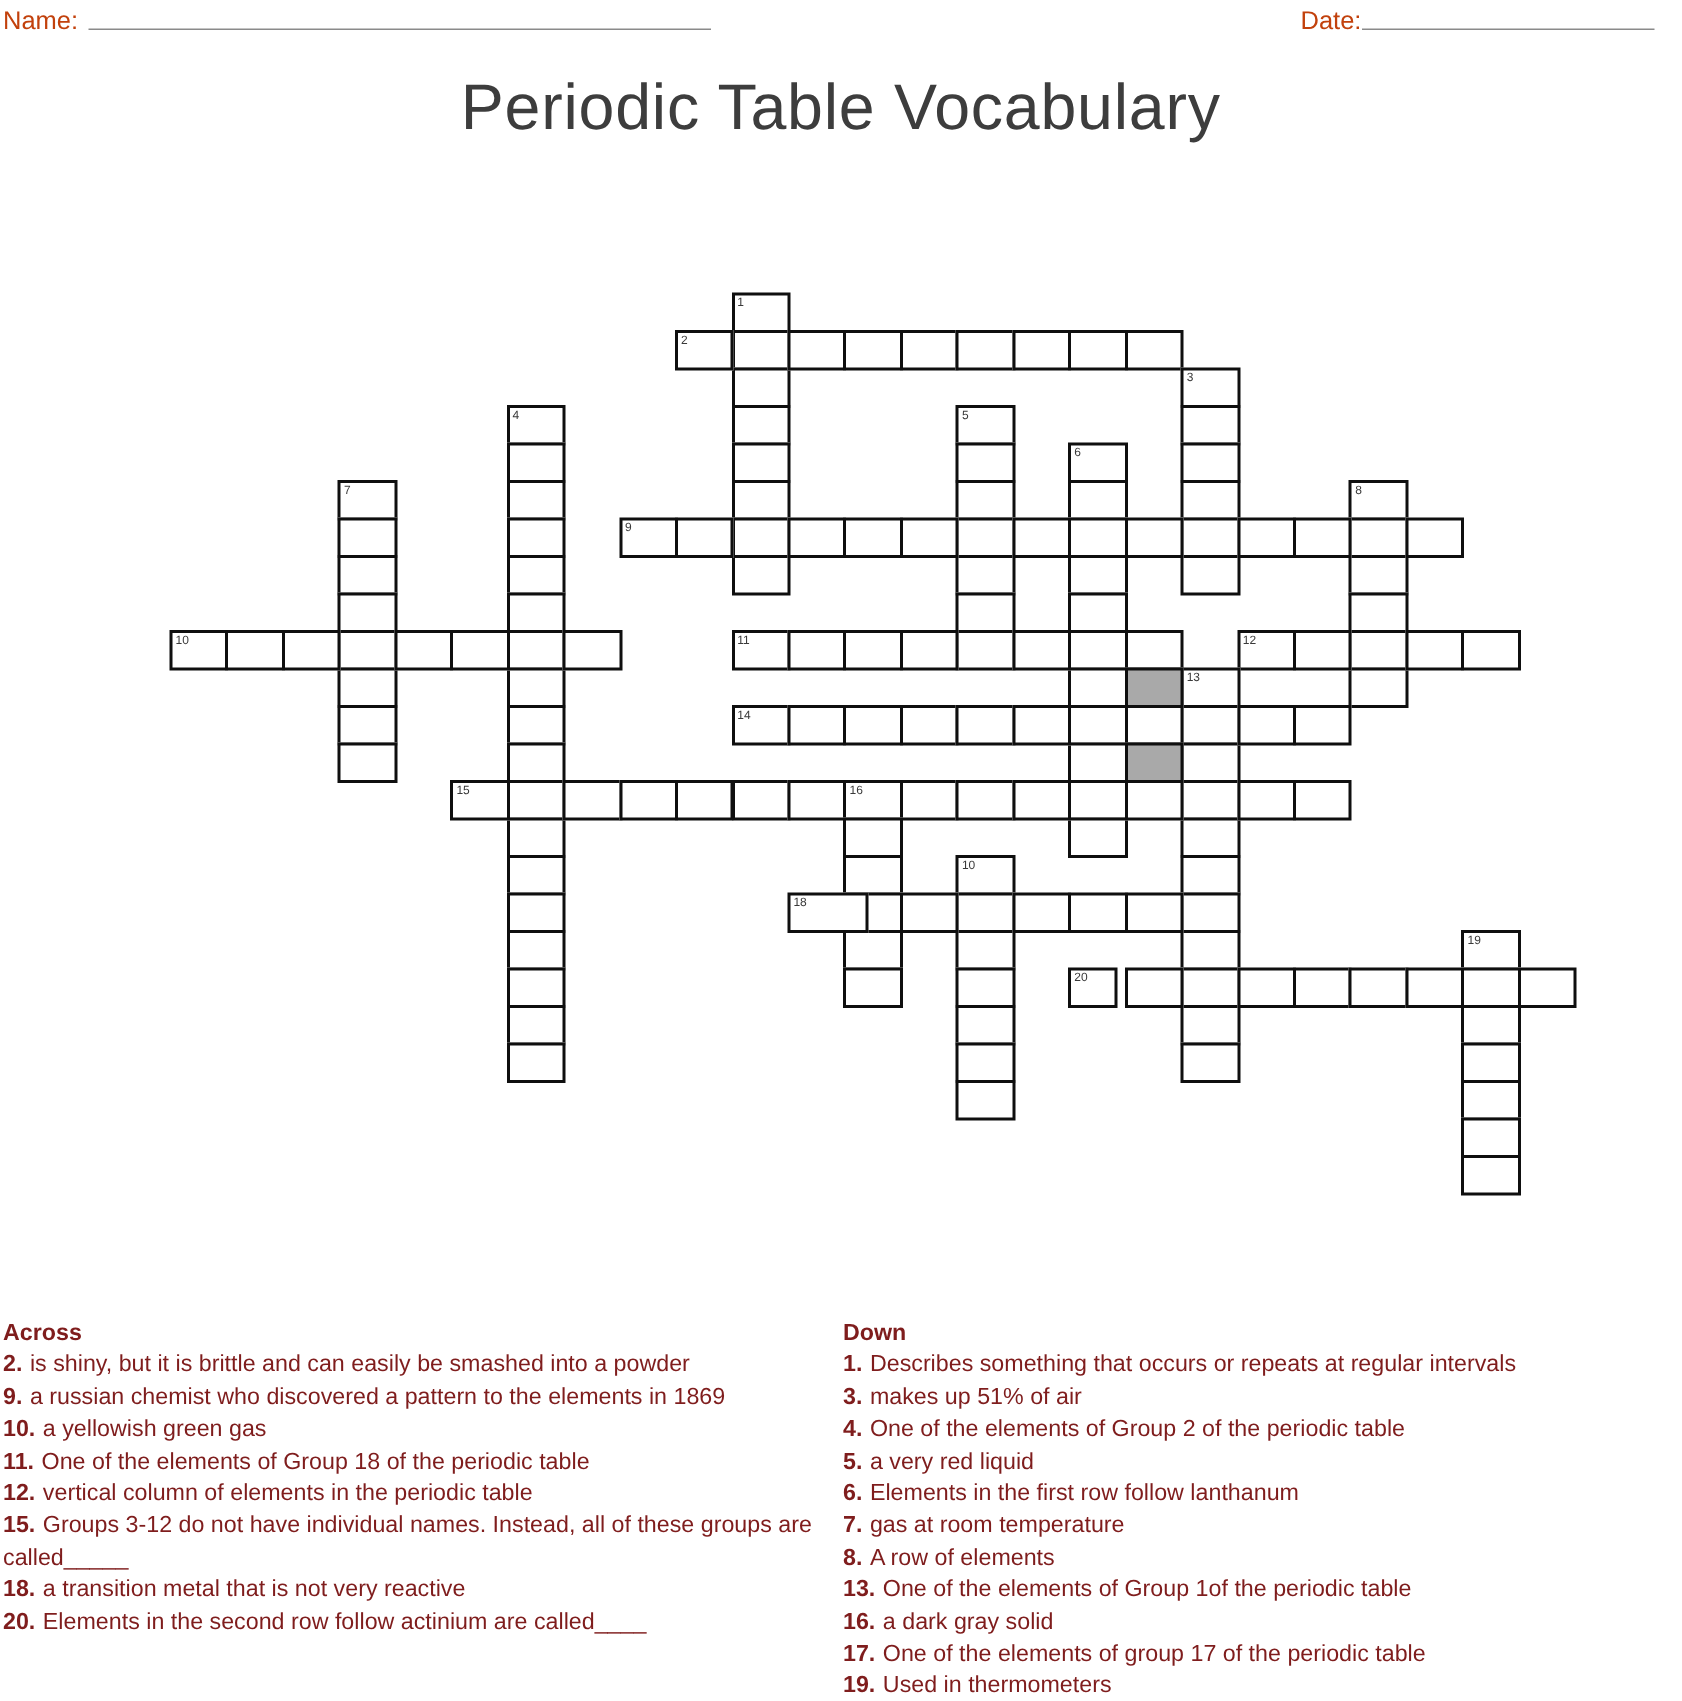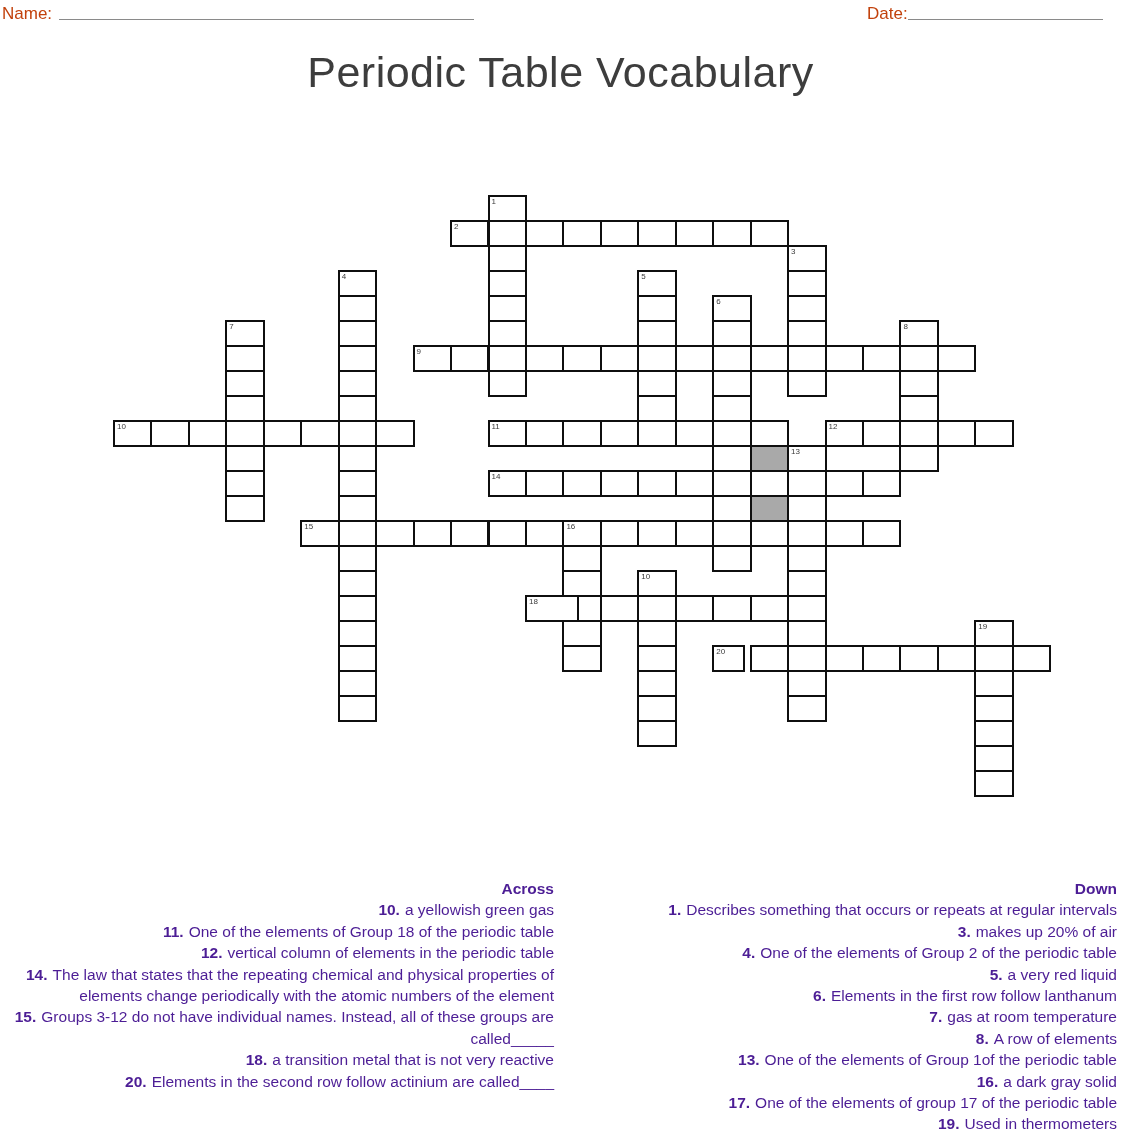--- a/index.html
+++ b/index.html
@@ -25,21 +25,21 @@
   .cell {
     position:absolute; box-sizing:border-box;
     border:2px solid #0f0f0f; background:#ffffff;
   }
   .cell.shaded { background:#a9a9a9; }
   .cell-num {
     position:absolute; top:0px; left:2px; font-size:8px; line-height:9px;
     color:#3a3a3a; letter-spacing:0px;
   }
   
-  .clue-col { position:absolute; font-size:15.5px; line-height:21.4px; color:#4c1d95;text-align:right; }
+  .clue-col { position:absolute; font-size:15.5px; line-height:21.4px; color:#7f1d1d; }
   #across-col { left:2px;  top:878px; width:552px; }
   #down-col   { left:562px; top:878px; width:555px; }
   .clue-heading { font-weight:bold; font-size:15.5px; margin:0 0 0 0; }
   .clue { margin:0; }
   .clue-num { font-weight:bold; margin-right:5px; }
 </style>
 </head>
 <body>
 
 <span class="hdr-label" id="name-label">Name:</span>
@@ -252,34 +252,35 @@
     <div class="cell" style="left: 899.45px; top: 645px; width: 39.45px; height: 27px;"></div>
     <div class="cell" style="left: 936.9px; top: 645px; width: 39.45px; height: 27px;"></div>
     <div class="cell" style="left: 1011.8px; top: 645px; width: 39.45px; height: 27px;"></div>
     <div class="cell shaded" style="left: 749.65px; top: 445px; width: 39.45px; height: 27px;"></div>
     <div class="cell shaded" style="left: 749.65px; top: 495px; width: 39.45px; height: 27px;"></div>
   </div>
 
 <div class="clue-col" id="across-col">
   <div class="clue-heading">Across</div>
   <div id="across-list">
+      <div class="clue"><span class="clue-num">2.</span><span>is shiny, but it is brittle and can easily be smashed into a powder</span></div>
+      <div class="clue"><span class="clue-num">9.</span><span>a russian chemist who discovered a pattern to the elements in 1869</span></div>
       <div class="clue"><span class="clue-num">10.</span><span>a yellowish green gas</span></div>
       <div class="clue"><span class="clue-num">11.</span><span>One of the elements of Group 18 of the periodic table</span></div>
       <div class="clue"><span class="clue-num">12.</span><span>vertical column of elements in the periodic table</span></div>
-      <div class="clue"><span class="clue-num">14.</span><span>The law that states that the repeating chemical and physical properties of elements change periodically with the atomic numbers of the element</span></div>
       <div class="clue"><span class="clue-num">15.</span><span>Groups 3-12 do not have individual names. Instead, all of these groups are called_____</span></div>
       <div class="clue"><span class="clue-num">18.</span><span>a transition metal that is not very reactive</span></div>
       <div class="clue"><span class="clue-num">20.</span><span>Elements in the second row follow actinium are called____</span></div>
     </div>
 </div>
 <div class="clue-col" id="down-col">
   <div class="clue-heading">Down</div>
   <div id="down-list">
       <div class="clue"><span class="clue-num">1.</span><span>Describes something that occurs or repeats at regular intervals</span></div>
-      <div class="clue"><span class="clue-num">3.</span><span>makes up 20% of air</span></div>
+      <div class="clue"><span class="clue-num">3.</span><span>makes up 51% of air</span></div>
       <div class="clue"><span class="clue-num">4.</span><span>One of the elements of Group 2 of the periodic table</span></div>
       <div class="clue"><span class="clue-num">5.</span><span>a very red liquid</span></div>
       <div class="clue"><span class="clue-num">6.</span><span>Elements in the first row follow lanthanum</span></div>
       <div class="clue"><span class="clue-num">7.</span><span>gas at room temperature</span></div>
       <div class="clue"><span class="clue-num">8.</span><span>A row of elements</span></div>
       <div class="clue"><span class="clue-num">13.</span><span>One of the elements of Group 1of the periodic table</span></div>
       <div class="clue"><span class="clue-num">16.</span><span>a dark gray solid</span></div>
       <div class="clue"><span class="clue-num">17.</span><span>One of the elements of group 17 of the periodic table</span></div>
       <div class="clue"><span class="clue-num">19.</span><span>Used in thermometers</span></div>
     </div>

